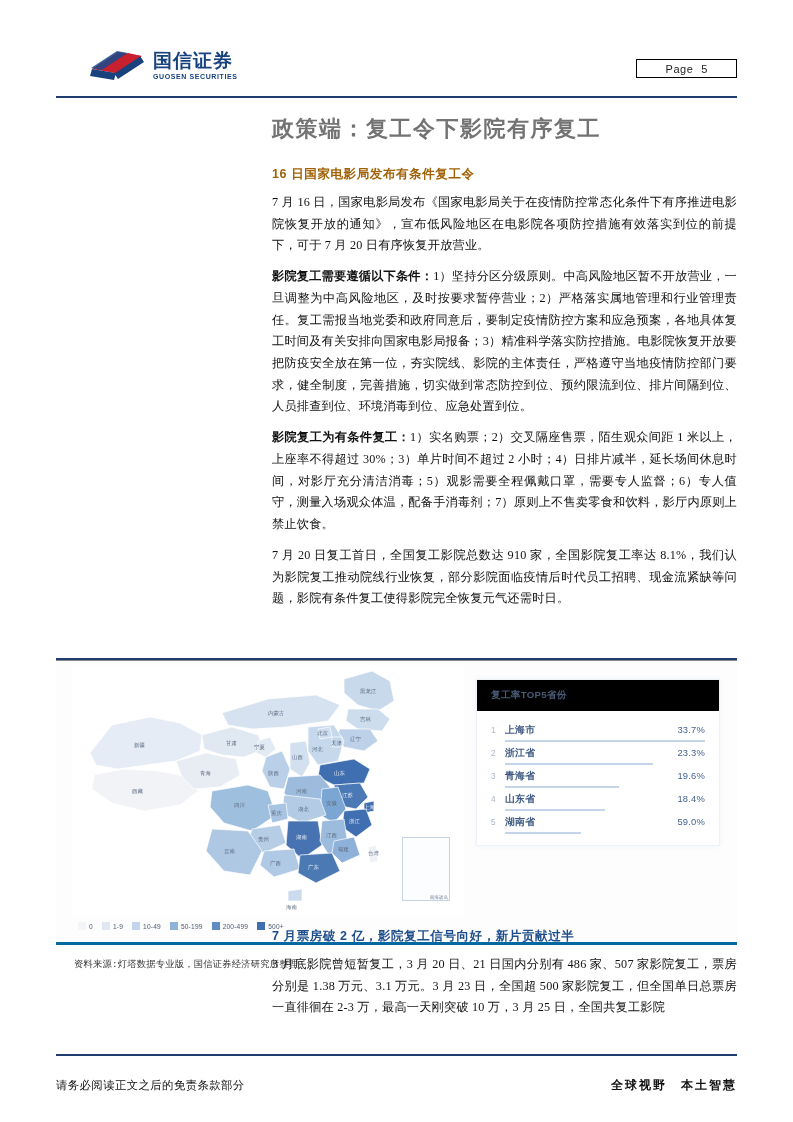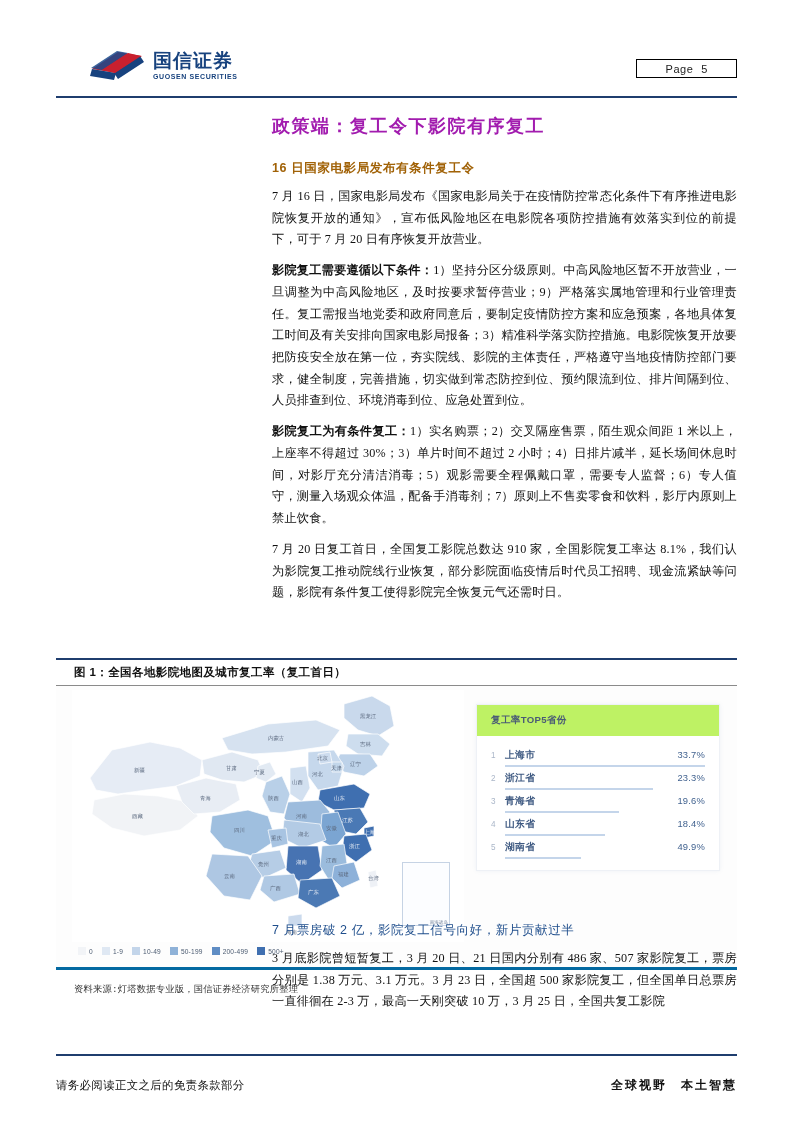--- a/index.html
+++ b/index.html
@@ -87,42 +87,42 @@
   
   .content {
     position: absolute;
     left: 0;
     top: 100px;
     width: 793px;
   }
   .h1-title {
     margin: 14px 0 0 272px;
     font-family: Liberation Sans, sans-serif;
-    font-size: 18px;
-    font-weight: bold;
-    color: #a21caf;
+    font-size: 22px;
+    font-weight: bold;
+    color: #737373;
     letter-spacing: 1.5px;
   }
   .body-col {
     position: relative;
     margin-left: 272px;
     width: 465px;
   }
   .h2-title {
     font-family: "Liberation Sans", sans-serif;
     font-size: 12.5px;
     font-weight: bold;
     color: #a16207;
     margin: 22px 0 9px 0;
     letter-spacing: .6px;
   }
   .h2-blue {
     font-family: "Liberation Sans", sans-serif;
     font-size: 12.5px;
-    font-weight: normal;
+    font-weight: bold;
     color: #1f4e8c;
     margin: 20px 0 9px 0;
     letter-spacing: .6px;
   }
   p.para {
     font-family: "Liberation Serif", serif;
     font-size: 12.2px;
     line-height: 1.78;
     text-align: justify;
     margin: 0 0 9px 0;
@@ -234,21 +234,21 @@
   .top5 {
     position: absolute;
     left: 420px;
     top: 18px;
     width: 242px;
     background: #ffffff;
     border: 1px solid #eef1f6;
     box-shadow: 0 0 4px rgba(120,140,175,.10);
   }
   .top5-head {
-    background: #bef264;
+    background: #000000;
     padding: 9px 0 9px 14px;
     font-family: "Liberation Sans", sans-serif;
     font-size: 9.6px;
     font-weight: bold;
     color: #4a5b76;
     letter-spacing: .3px;
   }
   .top5-body { padding: 9px 14px 10px 14px; background: #fff; }
   .top5-row { margin-bottom: 1px; }
   .top5-line {
@@ -355,30 +355,29 @@
   <div class="content">
 
     <div class="h1-title">政策端：复工令下影院有序复工</div>
 
     <div class="body-col">
 
       <div class="h2-title">16 日国家电影局发布有条件复工令</div>
 
       <p class="para">7 月 16 日，国家电影局发布《国家电影局关于在疫情防控常态化条件下有序推进电影院恢复开放的通知》，宣布低风险地区在电影院各项防控措施有效落实到位的前提下，可于 7 月 20 日有序恢复开放营业。</p>
 
-      <p class="para"><b>影院复工需要遵循以下条件：</b><span>1）坚持分区分级原则。中高风险地区暂不开放营业，一旦调整为中高风险地区，及时按要求暂停营业；9）严格落实属地管理和行业管理责任。复工需报当地党委和政府同意后，要制定疫情防控方案和应急预案，各地具体复工时间及有关安排向国家电影局报备；3）精准科学落实防控措施。电影院恢复开放要把防疫安全放在第一位，夯实院线、影院的主体责任，严格遵守当地疫情防控部门要求，健全制度，完善措施，切实做到常态防控到位、预约限流到位、排片间隔到位、人员排查到位、环境消毒到位、应急处置到位。</span></p>
+      <p class="para"><b>影院复工需要遵循以下条件：</b><span>1）坚持分区分级原则。中高风险地区暂不开放营业，一旦调整为中高风险地区，及时按要求暂停营业；2）严格落实属地管理和行业管理责任。复工需报当地党委和政府同意后，要制定疫情防控方案和应急预案，各地具体复工时间及有关安排向国家电影局报备；3）精准科学落实防控措施。电影院恢复开放要把防疫安全放在第一位，夯实院线、影院的主体责任，严格遵守当地疫情防控部门要求，健全制度，完善措施，切实做到常态防控到位、预约限流到位、排片间隔到位、人员排查到位、环境消毒到位、应急处置到位。</span></p>
 
       <p class="para"><b>影院复工为有条件复工：</b><span>1）实名购票；2）交叉隔座售票，陌生观众间距 1 米以上，上座率不得超过 30%；3）单片时间不超过 2 小时；4）日排片减半，延长场间休息时间，对影厅充分清洁消毒；5）观影需要全程佩戴口罩，需要专人监督；6）专人值守，测量入场观众体温，配备手消毒剂；7）原则上不售卖零食和饮料，影厅内原则上禁止饮食。</span></p>
 
       <p class="para">7 月 20 日复工首日，全国复工影院总数达 910 家，全国影院复工率达 8.1%，我们认为影院复工推动院线行业恢复，部分影院面临疫情后时代员工招聘、现金流紧缺等问题，影院有条件复工使得影院完全恢复元气还需时日。</p>
     </div>
 
     <div class="figure">
       <div class="fig-caption-rule-top"></div>
-      <div class="fig-caption">图 1：全国各地影院地图及城市复工率（复工首日）</div>
       <div class="fig-caption-rule-bot"></div>
 
       <div class="fig-body">
 
         <div class="map-pane">
           <svg width="392" height="252" viewBox="0 0 392 252">
             <rect x="0" y="0" width="392" height="252" fill="#ffffff"></rect>
             <g stroke="#ffffff" stroke-width="0.7">
 
               <polygon points="18,88 40,60 78,52 108,58 130,70 128,86 104,96 74,100 46,104 24,100" fill="#e6ecf5"></polygon>
@@ -566,21 +565,21 @@
                 <span class="top5-bar" style="width:50%"></span>
               </div>
             </div>
 
             <div class="top5-row">
               <div class="top5-line">
                 <span class="top5-left">
                   <span class="top5-rank">5</span>
                   <span class="top5-name">湖南省</span>
                 </span>
-                <span class="top5-val">49.9%</span>
+                <span class="top5-val">59.0%</span>
               </div>
               <div class="top5-track">
                 <span class="top5-bar" style="width:38%"></span>
               </div>
             </div>
 
           </div>
         </div>
 
       </div>

